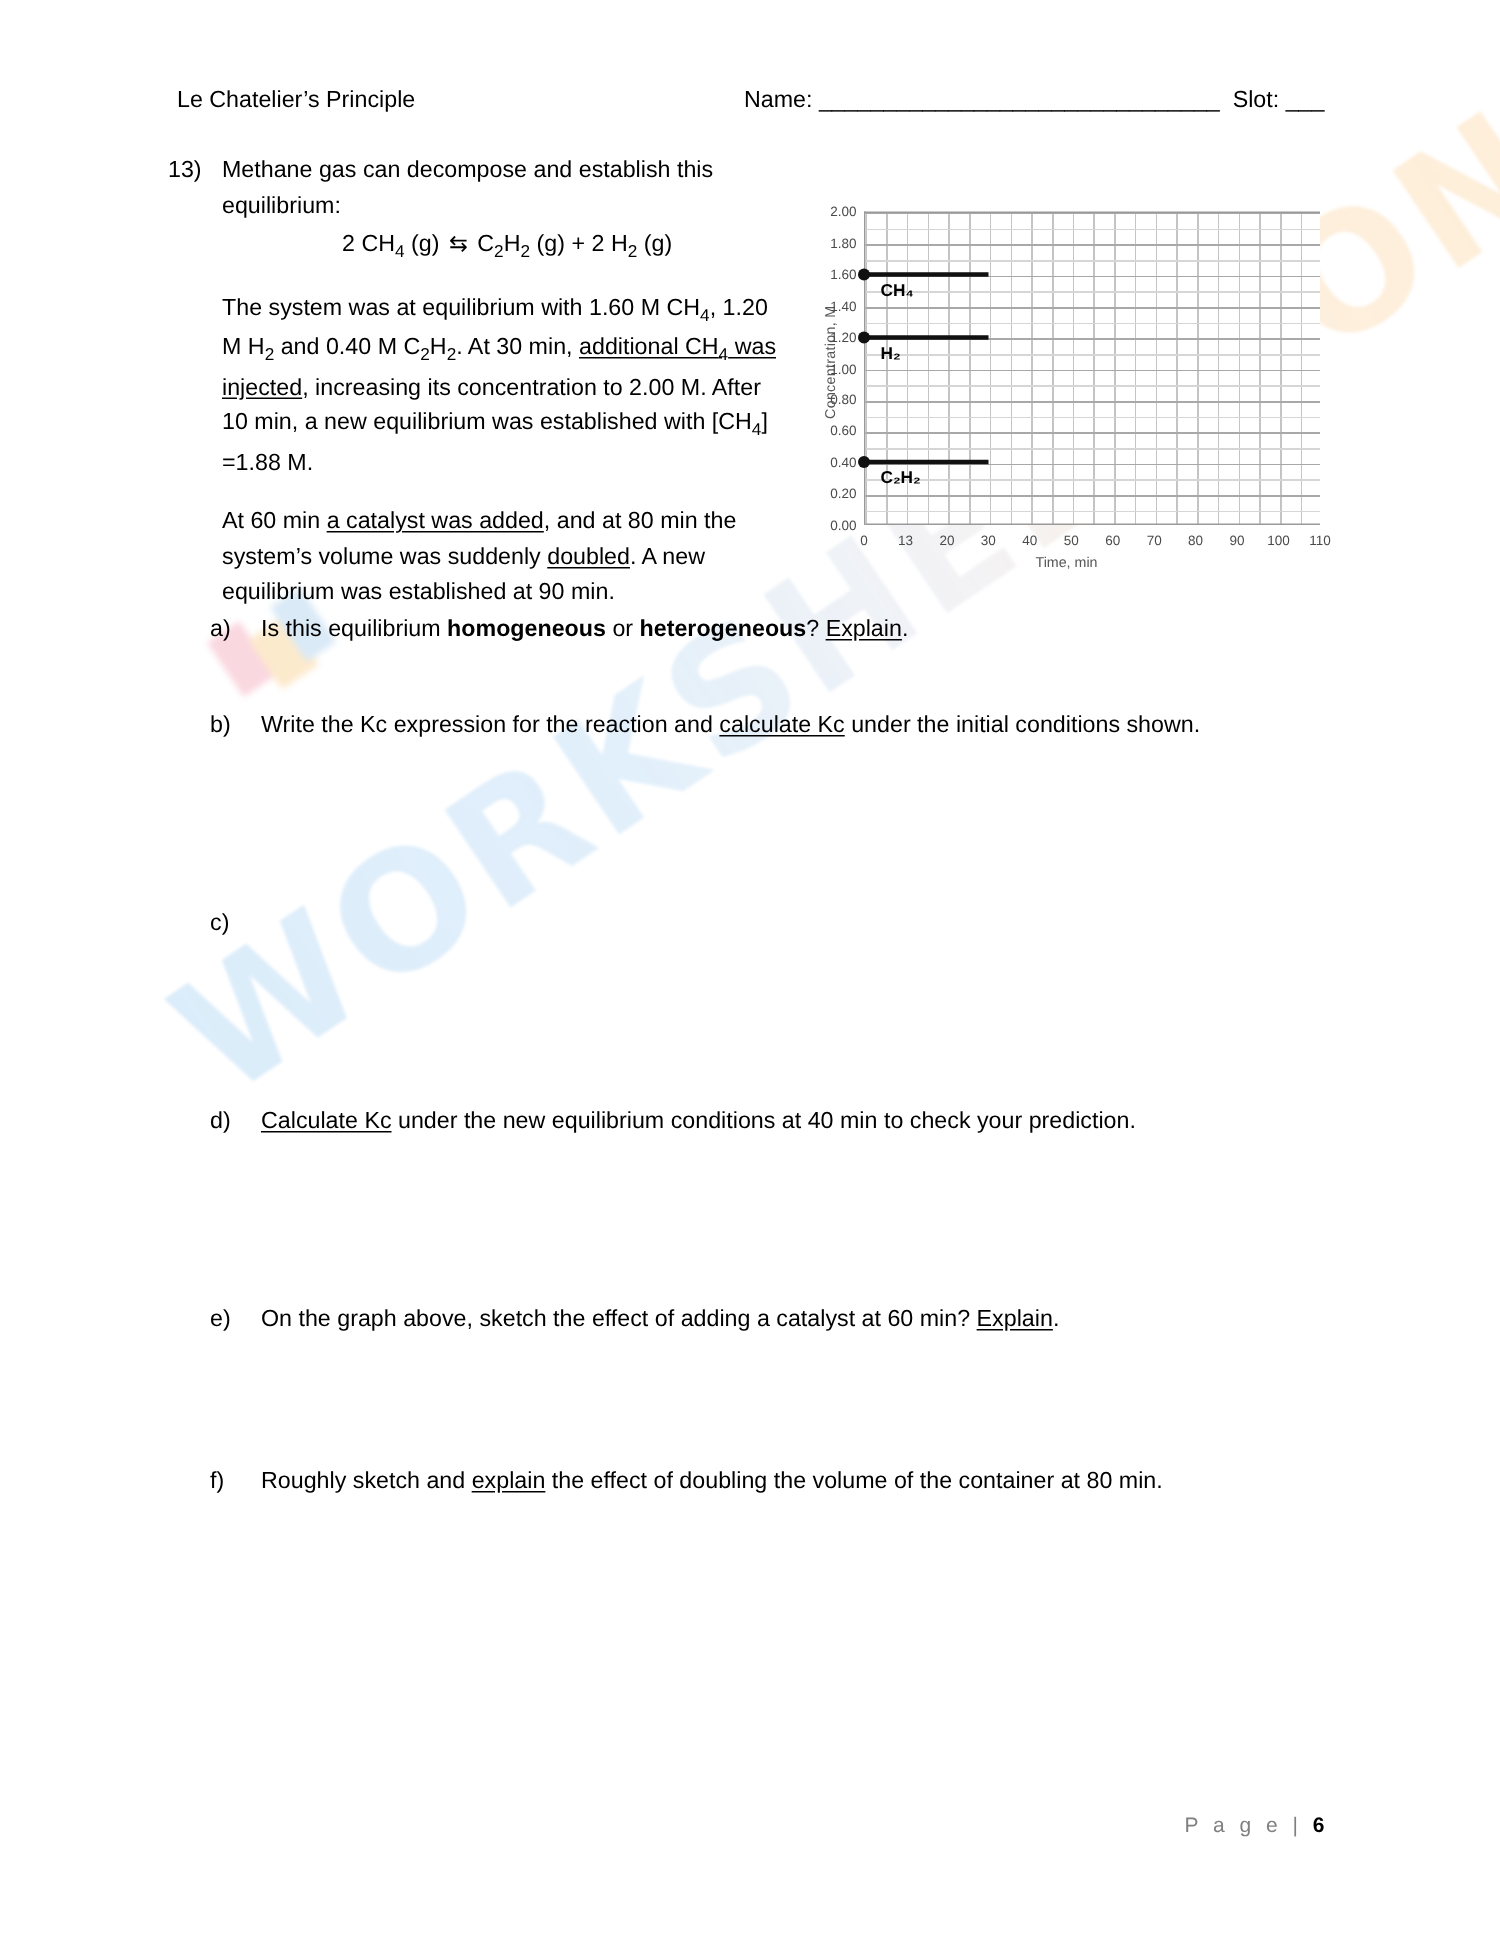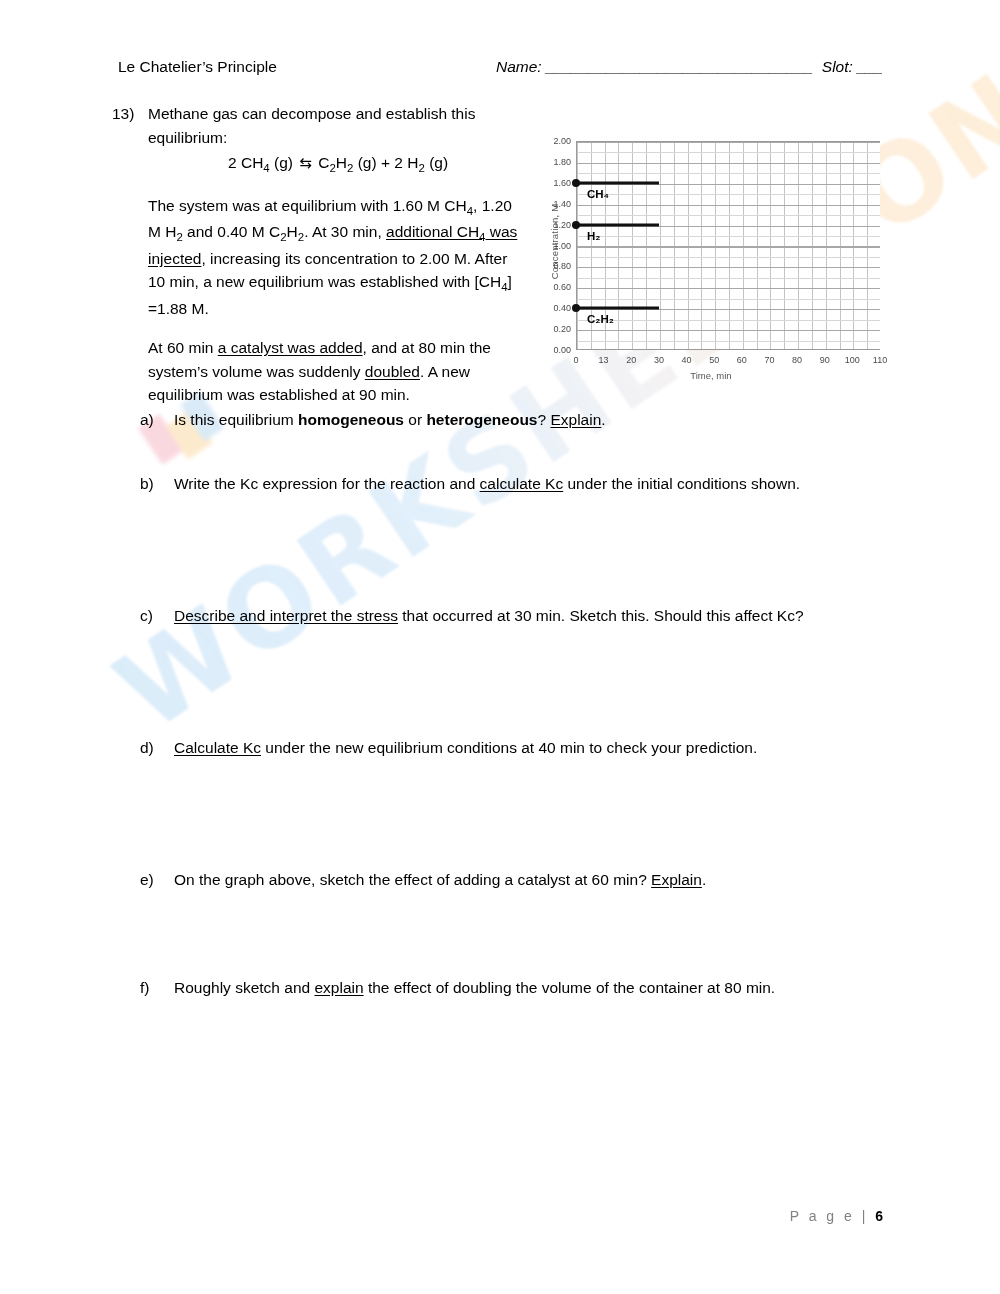--- a/index.html
+++ b/index.html
@@ -83,21 +83,20 @@
     display: flex;
     align-items: baseline;
     font-size: 15.5px;
   }
   #header .doc-title { flex: 0 0 auto; }
   #header .name-area {
     margin-left: auto;
     display: flex;
     align-items: center;
     white-space: pre;
-    font-style: italic;
   }
 
   
   #q13 {
     position: absolute;
     left: 112px;
     top: 102px;
     width: 410px;
     font-size: 15.5px;
     line-height: 1.52;
@@ -358,21 +357,20 @@
     <span class="text"><span>Is this equilibrium </span><b>homogeneous</b><span> or </span><b>heterogeneous</b><span>?  </span><u>Explain</u><span>.</span></span>
   </div>
 
   <div class="sub-q" id="sq-b" style="top:472px">
     <span class="letter">b)</span>
     <span class="text"><span>Write the Kc expression for the reaction and </span><u>calculate Kc</u><span> under the initial conditions shown.</span></span>
   </div>
 
   <div class="sub-q" id="sq-c" style="top:604px">
     <span class="letter">c)</span>
-    <span class="text"><u>Describe and interpret the stress</u><span> that occurred at 30 min.  Sketch this.  Should this affect Kc?</span></span>
   </div>
 
   <div class="sub-q" id="sq-d" style="top:736px">
     <span class="letter">d)</span>
     <span class="text"><u>Calculate Kc</u><span> under the new equilibrium conditions at 40 min to check your prediction.</span></span>
   </div>
 
   <div class="sub-q" id="sq-e" style="top:868px">
     <span class="letter">e)</span>
     <span class="text"><span>On the graph above, sketch the effect of adding a catalyst at 60 min?  </span><u>Explain</u><span>.</span></span>

